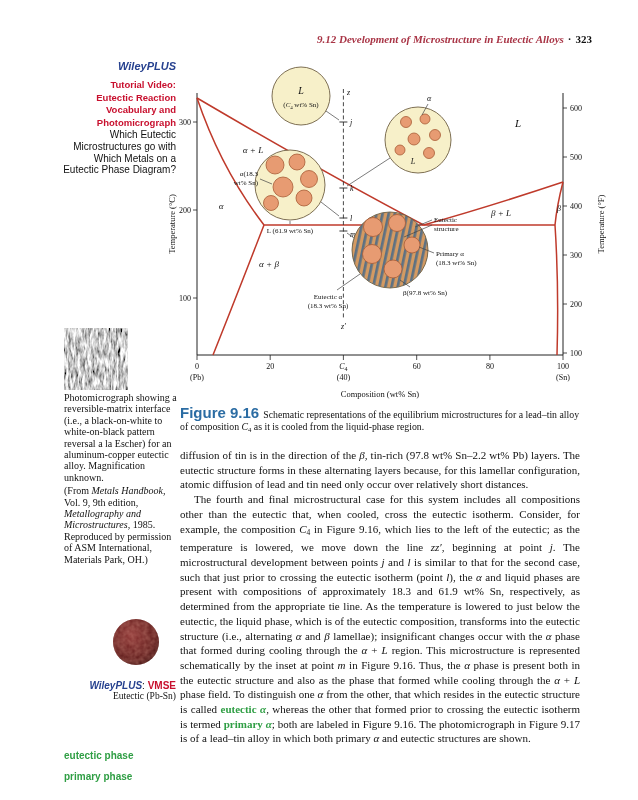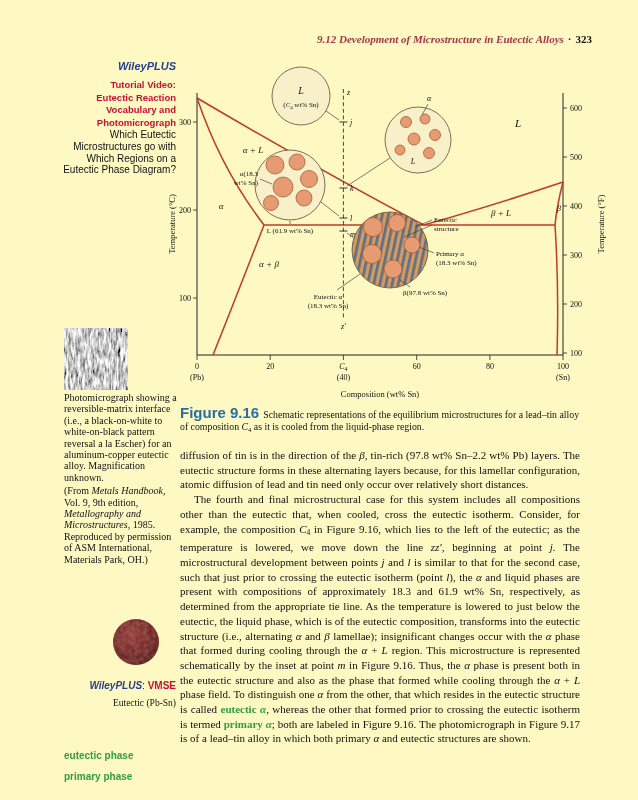--- a/index.html
+++ b/index.html
@@ -1,16 +1,16 @@
 <!DOCTYPE html>
 <html style="--header_red: #a93546; --figure_blue: #2b6ca3; --term_green: #2f9e44; --wiley_blue: #26418f; --vmse_red: #c8102e; --curve_red: #bf3a2b; --inset_cream: #f7f0c9; --particle_salmon: #e79b72; --particle_edge: #a85c36; --lamella_dark: #5d7183; --lamella_light: #d49a62;"><head>
 <meta charset="utf-8">
 <style>
   html,body{margin:0;padding:0;background:#e8e8e8;}
-  .page{position:relative;width:638px;height:800px;background:#fef9c3;overflow:hidden;
+  .page{position:relative;width:638px;height:800px;background:#ffffff;overflow:hidden;
         font-family:"Liberation Serif",serif;color:#111;}
 
   
   .runhead{position:absolute;top:33px;left:170px;width:422px;text-align:right;
            font-size:11px;font-weight:bold;}
   .runhead .hsec{color:var(--header_red);font-style:italic;}
   .runhead .hsep{color:#222;padding:0 4px;}
   .runhead .hpage{color:#111;}
 
   
@@ -20,21 +20,21 @@
   .tut div{font-size:9.5px;font-weight:bold;color:var(--vmse_red);line-height:12.5px;}
   .tutq div{font-size:10px;color:#111;line-height:11.8px;}
   .micro1{position:absolute;left:64px;top:328px;line-height:0;}
   .photo-cap{position:absolute;left:64px;top:392px;width:113px;font-size:10px;line-height:11.4px;}
   .photo-cap .credit{margin-top:2px;}
   .vmse-img{position:absolute;left:112px;top:618px;line-height:0;}
   .vmse{position:absolute;left:56px;top:680px;width:120px;text-align:right;
         font-family:"Liberation Sans",sans-serif;font-size:10px;}
   .vmse .brand{color:var(--wiley_blue);font-weight:bold;font-style:italic;}
   .vmse .vname{color:var(--vmse_red);font-weight:bold;}
-  .vmse .subject{font-family:"Liberation Serif",serif;font-size:9.5px;color:#111;margin-top:7px;}
+  .vmse .subject{font-family:"Liberation Serif",serif;font-size:9.5px;color:#111;margin-top:0;}
   .terms{position:absolute;left:64px;top:750px;font-family:"Liberation Sans",sans-serif;
          font-size:10px;font-weight:bold;color:var(--term_green);}
   .terms div{margin-bottom:10px;}
 
   
   .figwrap{position:absolute;left:163px;top:57px;line-height:0;}
   .fig-caption{position:absolute;left:180px;top:407px;width:402px;font-size:9.8px;line-height:12.4px;}
   .fig-caption .figlabel{font-family:"Liberation Sans",sans-serif;font-weight:bold;
                          color:var(--figure_blue);font-size:15px;padding-right:4px;}
 
@@ -80,21 +80,21 @@
     <div class="wiley">WileyPLUS</div>
     <div class="tut">
       <div>Tutorial Video:</div>
       <div>Eutectic Reaction</div>
       <div>Vocabulary and</div>
       <div>Photomicrograph</div>
     </div>
     <div class="tutq">
       <div>Which Eutectic</div>
       <div>Microstructures go with</div>
-      <div>Which Regions on a</div>
+      <div>Which Metals on a</div>
       <div>Eutectic Phase Diagram?</div>
     </div>
   </div>
 
   <div class="micro1">
     <svg width="64" height="62">
       <defs>
         <filter id="grain" x="0" y="0" width="100%" height="100%">
           <feTurbulence type="fractalNoise" baseFrequency="0.42 0.1" numOctaves="3" seed="11"></feTurbulence>
           <feColorMatrix type="saturate" values="0"></feColorMatrix>

